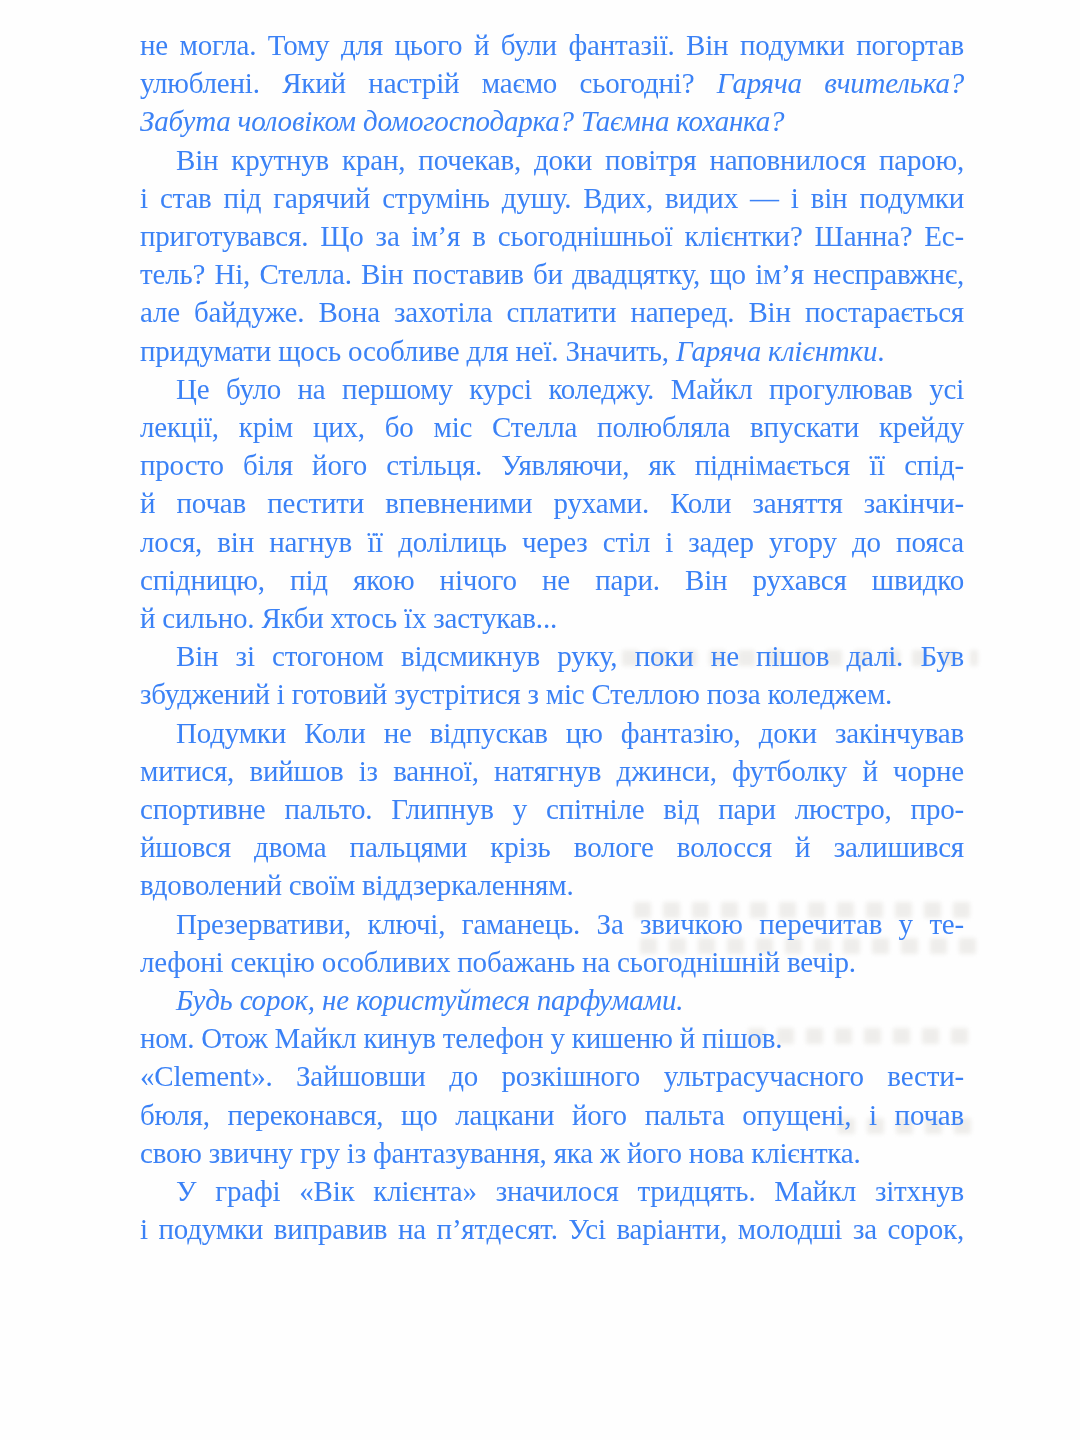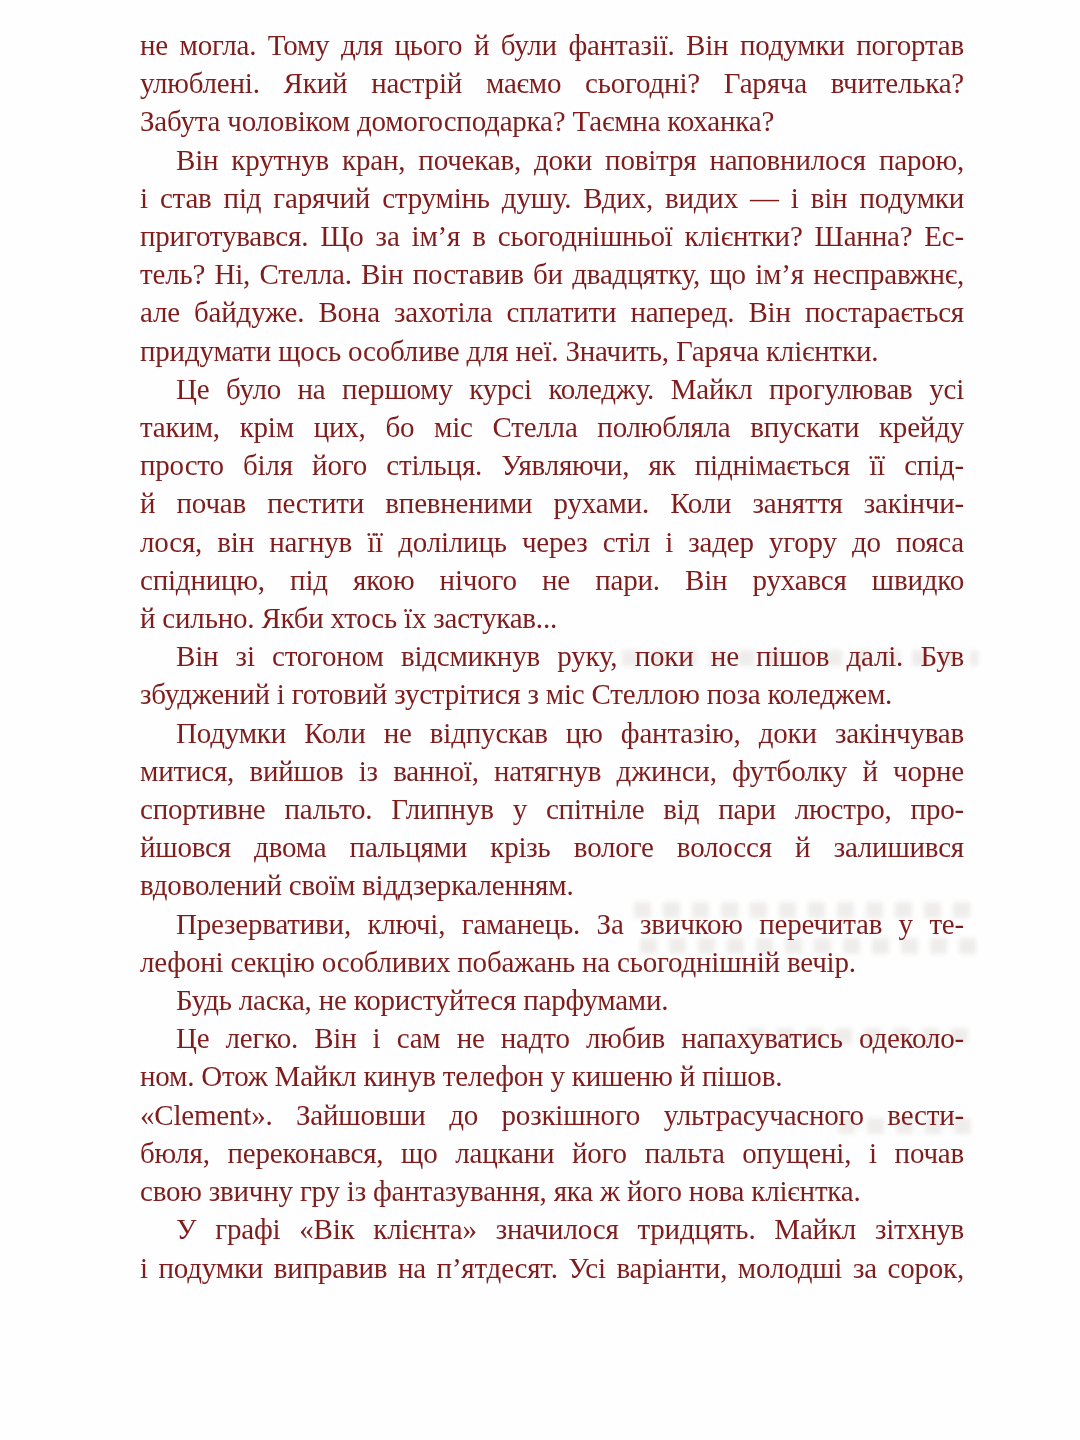--- a/index.html
+++ b/index.html
@@ -30,20 +30,21 @@
     text-align-last: justify;
   }
   .line.end {
     text-align: right;
     text-align-last: left;
   }
   .line.indent {
     text-indent: 36px;
   }
   .it {
+    font-style: italic;
     margin-top: 24px;
   }
   
   .artifact {
     position: absolute;
     height: 16px;
     opacity: 0.55;
     filter: blur(2px);
     background: repeating-linear-gradient(
       90deg,
@@ -57,48 +58,47 @@
 <body>
 
 <div class="page">
 
   <div class="artifact" style="left:622px; top:650px; width:356px;"></div>
   <div class="artifact" style="left:634px; top:902px; width:344px;"></div>
   <div class="artifact" style="left:640px; top:938px; width:338px;"></div>
   <div class="artifact" style="left:748px; top:1028px; width:230px;"></div>
   <div class="artifact" style="left:838px; top:1118px; width:142px;"></div>
 
-  <div class="text-block" style="color: #7f1d1d;">
+  <div class="text-block" style="color: #3b82f6;">
       <div class="line"><span>не могла. Тому для цього й були фантазії. Він подумки погортав</span></div>
       <div class="line"><span>улюблені. Який настрій маємо сьогодні? </span><span class="it">Гаряча вчителька?</span></div>
       <div class="line end"><span class="it">Забута чоловіком домогосподарка? Таємна коханка?</span></div>
       <div class="line indent"><span>Він крутнув кран, почекав, доки повітря наповнилося парою,</span></div>
       <div class="line"><span>і став під гарячий струмінь душу. Вдих, видих — і він подумки</span></div>
       <div class="line"><span>приготувався. Що за ім’я в сьогоднішньої клієнтки? Шанна? Ес-</span></div>
       <div class="line"><span>тель? Ні, Стелла. Він поставив би двадцятку, що ім’я несправжнє,</span></div>
       <div class="line"><span>але байдуже. Вона захотіла сплатити наперед. Він постарається</span></div>
       <div class="line end"><span>придумати щось особливе для неї. Значить, </span><span class="it">Гаряча клієнтки</span><span>.</span></div>
       <div class="line indent"><span>Це було на першому курсі коледжу. Майкл прогулював усі</span></div>
-      <div class="line"><span>таким, крім цих, бо міс Стелла полюбляла впускати крейду</span></div>
+      <div class="line"><span>лекції, крім цих, бо міс Стелла полюбляла впускати крейду</span></div>
       <div class="line"><span>просто біля його стільця. Уявляючи, як піднімається її спід-</span></div>
       <div class="line"><span>й почав пестити впевненими рухами. Коли заняття закінчи-</span></div>
       <div class="line"><span>лося, він нагнув її долілиць через стіл і задер угору до пояса</span></div>
       <div class="line"><span>спідницю, під якою нічого не пари. Він рухався швидко</span></div>
       <div class="line end"><span>й сильно. Якби хтось їх застукав...</span></div>
       <div class="line indent"><span>Він зі стогоном відсмикнув руку, поки не пішов далі. Був</span></div>
       <div class="line end"><span>збуджений і готовий зустрітися з міс Стеллою поза коледжем.</span></div>
       <div class="line indent"><span>Подумки Коли не відпускав цю фантазію, доки закінчував</span></div>
       <div class="line"><span>митися, вийшов із ванної, натягнув джинси, футболку й чорне</span></div>
       <div class="line"><span>спортивне пальто. Глипнув у спітніле від пари люстро, про-</span></div>
       <div class="line"><span>йшовся двома пальцями крізь вологе волосся й залишився</span></div>
       <div class="line end"><span>вдоволений своїм віддзеркаленням.</span></div>
       <div class="line indent"><span>Презервативи, ключі, гаманець. За звичкою перечитав у те-</span></div>
       <div class="line end"><span>лефоні секцію особливих побажань на сьогоднішній вечір.</span></div>
-      <div class="line indent end"><span class="it">Будь ласка, не користуйтеся парфумами.</span></div>
-      <div class="line indent"><span>Це легко. Він і сам не надто любив напахуватись одеколо-</span></div>
+      <div class="line indent end"><span class="it">Будь сорок, не користуйтеся парфумами.</span></div>
       <div class="line end"><span>ном. Отож Майкл кинув телефон у кишеню й пішов.</span></div>
       <div class="line"><span>«Clement». Зайшовши до розкішного ультрасучасного вести-</span></div>
       <div class="line"><span>бюля, переконався, що лацкани його пальта опущені, і почав</span></div>
       <div class="line end"><span>свою звичну гру із фантазування, яка ж його нова клієнтка.</span></div>
       <div class="line indent"><span>У графі «Вік клієнта» значилося тридцять. Майкл зітхнув</span></div>
       <div class="line"><span>і подумки виправив на п’ятдесят. Усі варіанти, молодші за сорок,</span></div>
     </div>
 
 </div>
 

